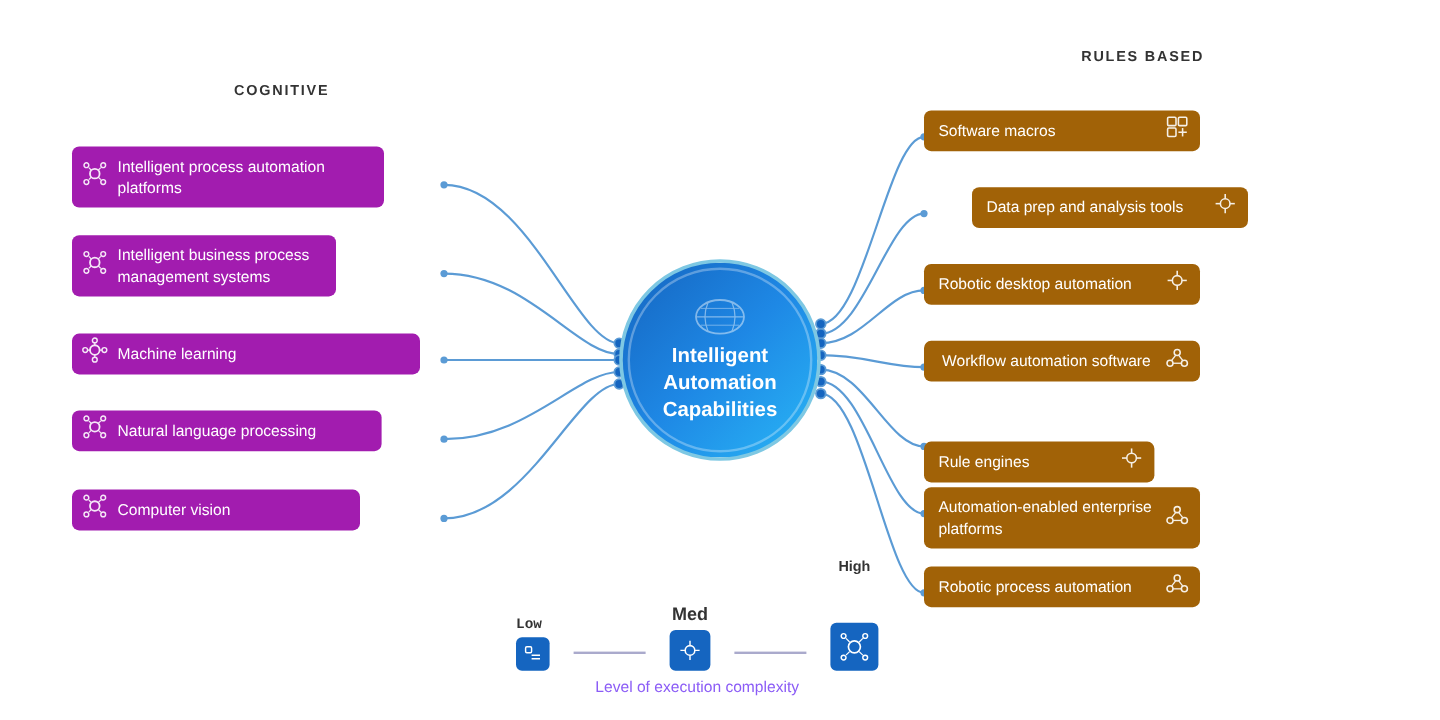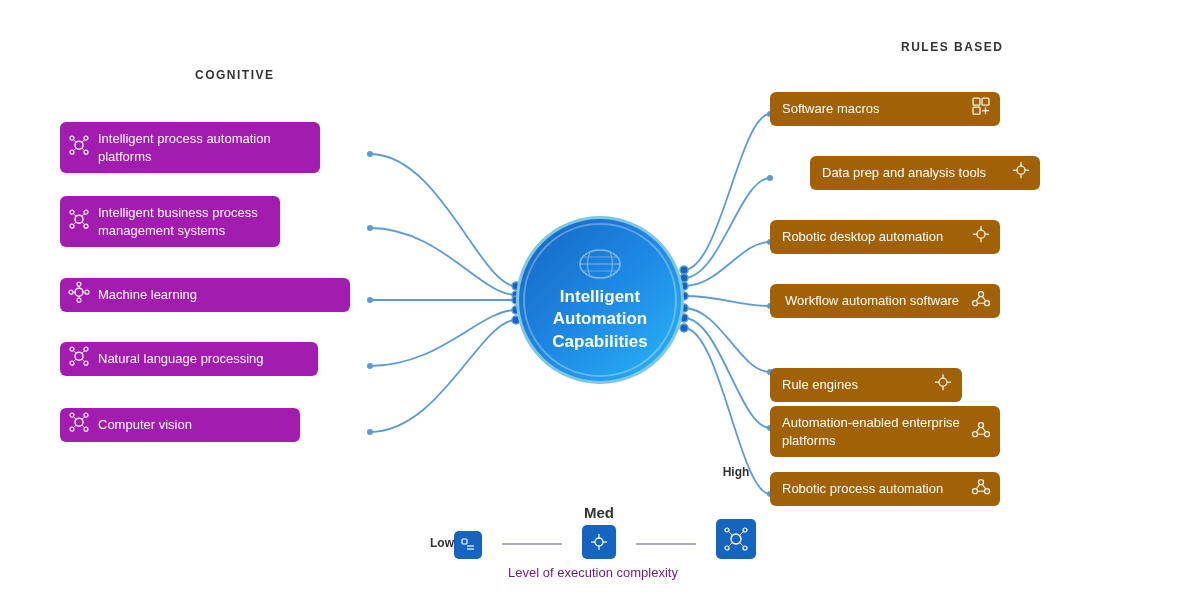--- a/index.html
+++ b/index.html
@@ -349,21 +349,21 @@
         <line x1="10" y1="9" x2="6.5" y2="13.5" stroke="white" stroke-width="1.1"></line>
         <line x1="12" y1="9" x2="15.5" y2="13.5" stroke="white" stroke-width="1.1"></line>
         <line x1="7.5" y1="16" x2="14.5" y2="16" stroke="white" stroke-width="1.1"></line>
       </svg>
     </span>
   </div>
 
   <div style="position:absolute; bottom:20px; left:430px; z-index:10; display:flex; flex-direction:column; align-items:center;">
     <div style="display:flex; align-items:flex-end; gap:20px; margin-bottom:6px;">
 
-      <div style="display:flex;flex-direction:row;align-items:center;">
+      <div style="display:flex;flex-direction:column;align-items:flex-start;font-family:Liberation Mono, monospace;">
         <span style="font-size:12px;font-weight:600;color:#333;margin-bottom:4px;">Low</span>
         <div style="width:28px;height:28px;background:#1565c0;border-radius:5px;display:flex;align-items:center;justify-content:center;">
           <svg width="18" height="18" viewBox="0 0 18 18" fill="none">
             <rect x="3" y="3" width="5" height="5" rx="1" stroke="white" stroke-width="1.2"></rect>
             <line x1="8" y1="10" x2="15" y2="10" stroke="white" stroke-width="1.2"></line>
             <line x1="8" y1="13" x2="15" y2="13" stroke="white" stroke-width="1.2"></line>
           </svg>
         </div>
       </div>
 
@@ -394,16 +394,16 @@
             <circle cx="4" cy="22" r="2" stroke="white" stroke-width="1.2"></circle>
             <circle cx="22" cy="22" r="2" stroke="white" stroke-width="1.2"></circle>
             <line x1="6" y1="6" x2="9" y2="9" stroke="white" stroke-width="1"></line>
             <line x1="20" y1="6" x2="17" y2="9" stroke="white" stroke-width="1"></line>
             <line x1="6" y1="20" x2="9" y2="17" stroke="white" stroke-width="1"></line>
             <line x1="20" y1="20" x2="17" y2="17" stroke="white" stroke-width="1"></line>
           </svg>
         </div>
       </div>
     </div>
-    <span style="font-size:13px;color:#701a75;font-weight:500;">Level of execution complexity</span>
+    <span style="font-size:13px;color:#8b5cf6;font-weight:500;">Level of execution complexity</span>
   </div>
 
 </div>
 
 </body></html>

